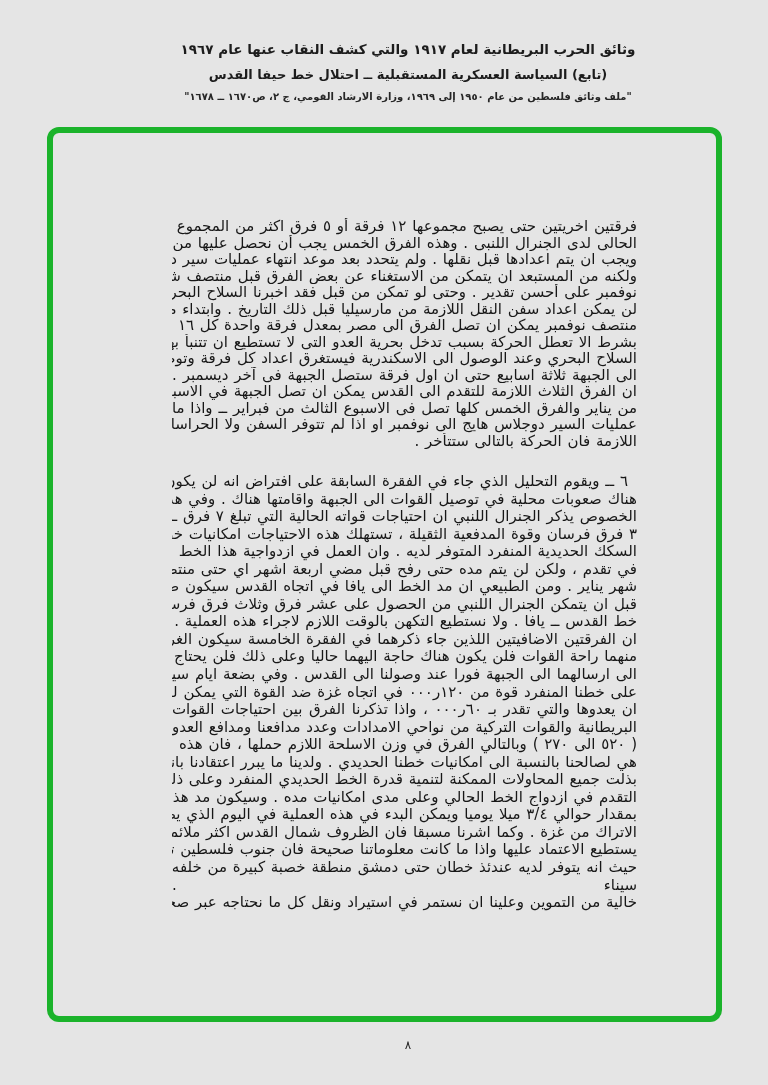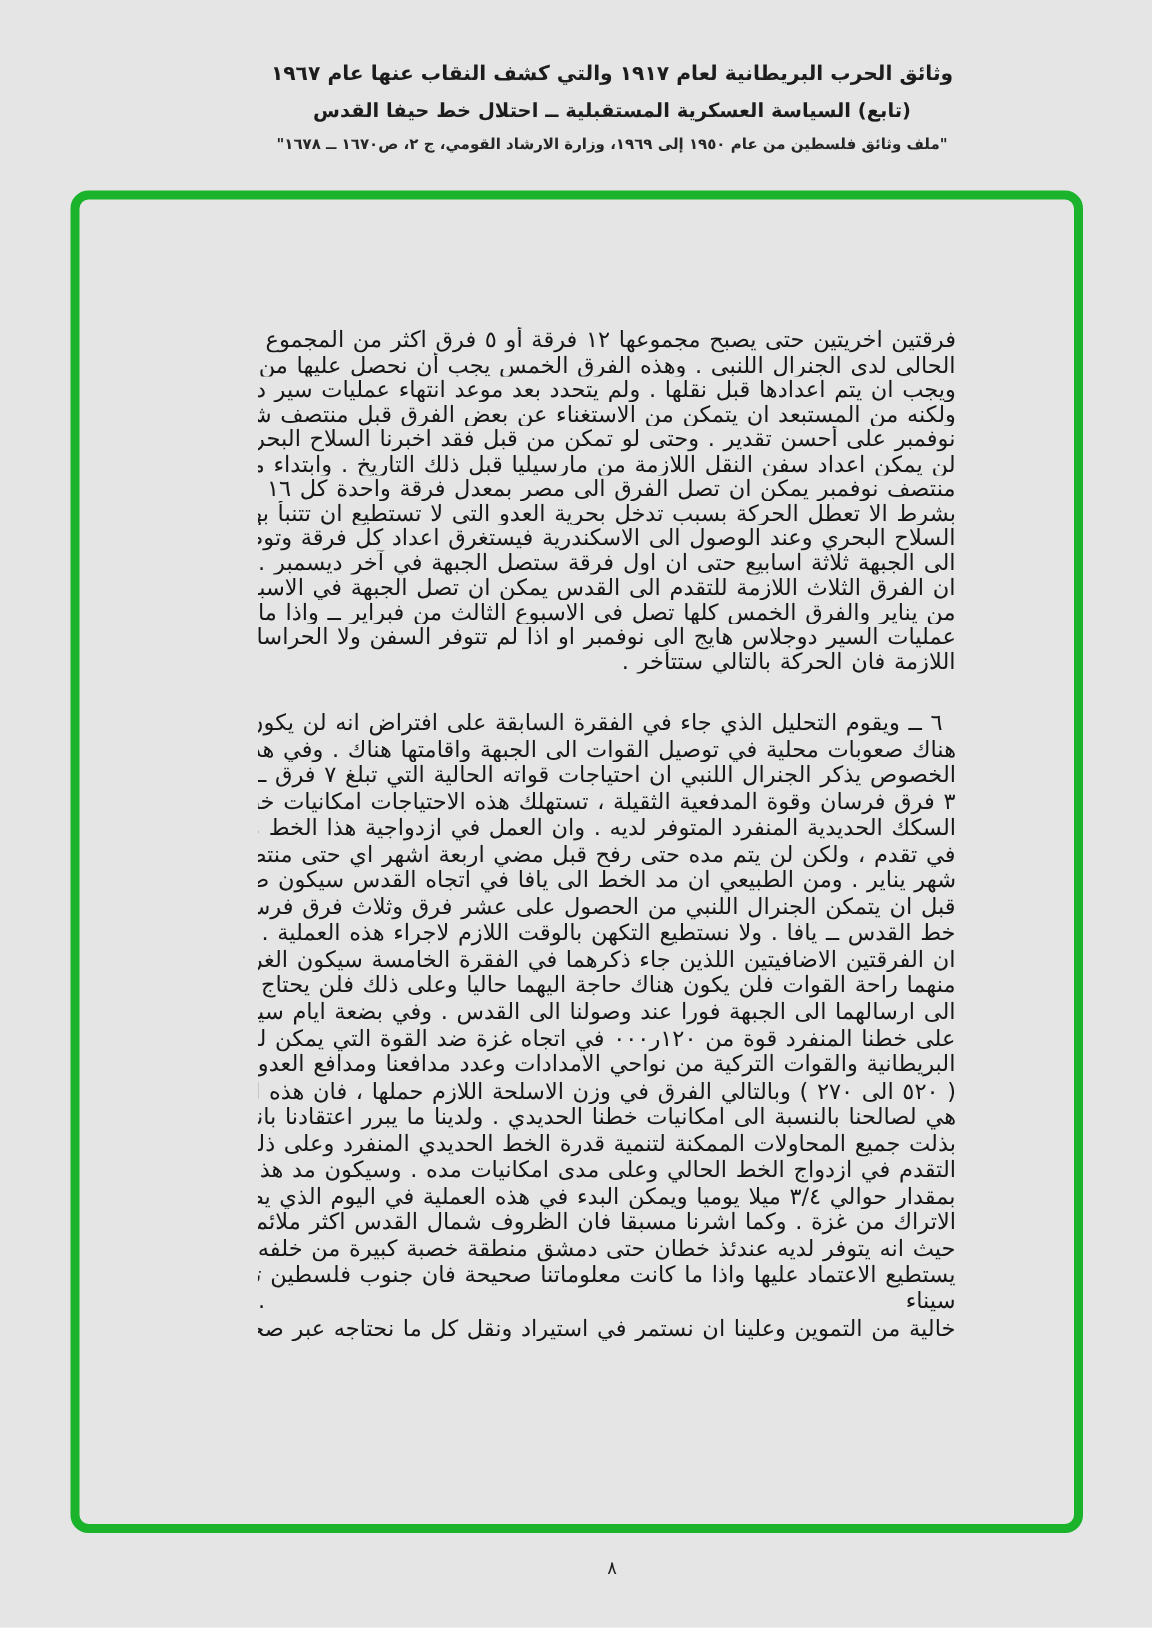--- a/index.html
+++ b/index.html
@@ -131,29 +131,30 @@
         <div class="line">٣ فرق فرسان وقوة المدفعية الثقيلة ، تستهلك هذه الاحتياجات امكانيات خط</div>
         <div class="line">السكك الحديدية المنفرد المتوفر لديه . وان العمل في ازدواجية هذا الخط مازال</div>
         <div class="line">في تقدم ، ولكن لن يتم مده حتى رفح قبل مضي اربعة اشهر اي حتى منتصف</div>
         <div class="line">شهر يناير . ومن الطبيعي ان مد الخط الى يافا في اتجاه القدس سيكون ضروريا</div>
         <div class="line">قبل ان يتمكن الجنرال اللنبي من الحصول على عشر فرق وثلاث فرق فرسان على</div>
         <div class="line">خط القدس ــ يافا . ولا نستطيع التكهن بالوقت اللازم لاجراء هذه العملية . وبما</div>
         <div class="line">ان الفرقتين الاضافيتين اللذين جاء ذكرهما في الفقرة الخامسة سيكون الغرض</div>
         <div class="line">منهما راحة القوات فلن يكون هناك حاجة اليهما حاليا وعلى ذلك فلن يحتاج الامر</div>
         <div class="line">الى ارسالهما الى الجبهة فورا عند وصولنا الى القدس . وفي بضعة ايام سيكون</div>
         <div class="line">على خطنا المنفرد قوة من ١٢٠ر٠٠٠ في اتجاه غزة ضد القوة التي يمكن للاتراك</div>
+        <div class="line">ان يعدوها والتي تقدر بـ ٦٠ر٠٠٠ ، واذا تذكرنا الفرق بين احتياجات القوات</div>
         <div class="line">البريطانية والقوات التركية من نواحي الامدادات وعدد مدافعنا ومدافع العدو</div>
         <div class="line">( ٥٢٠ الى ٢٧٠ ) وبالتالي الفرق في وزن الاسلحة اللازم حملها ، فان هذه المقارنة</div>
         <div class="line">هي لصالحنا بالنسبة الى امكانيات خطنا الحديدي . ولدينا ما يبرر اعتقادنا بانه قد</div>
         <div class="line">بذلت جميع المحاولات الممكنة لتنمية قدرة الخط الحديدي المنفرد وعلى ذلك فان</div>
         <div class="line">التقدم في ازدواج الخط الحالي وعلى مدى امكانيات مده . وسيكون مد هذا الخط</div>
         <div class="line">بمقدار حوالي ٣/٤ ميلا يوميا ويمكن البدء في هذه العملية في اليوم الذي يطرد فيه</div>
         <div class="line">الاتراك من غزة . وكما اشرنا مسبقا فان الظروف شمال القدس اكثر ملائمة للتركي</div>
+        <div class="line">يستطيع الاعتماد عليها واذا ما كانت معلوماتنا صحيحة فان جنوب فلسطين تكاد تكون</div>
         <div class="line">حيث انه يتوفر لديه عندئذ خطان حتى دمشق منطقة خصبة كبيرة من خلفه</div>
-        <div class="line">يستطيع الاعتماد عليها واذا ما كانت معلوماتنا صحيحة فان جنوب فلسطين تكاد تكون</div>
         <div class="line">سيناء .</div>
         <div class="line">خالية من التموين وعلينا ان نستمر في استيراد ونقل كل ما نحتاجه عبر صحراء</div>
       </div>
   </div>
 
   <div class="page-number">٨</div>
 
 </div>
 
 </body></html>

